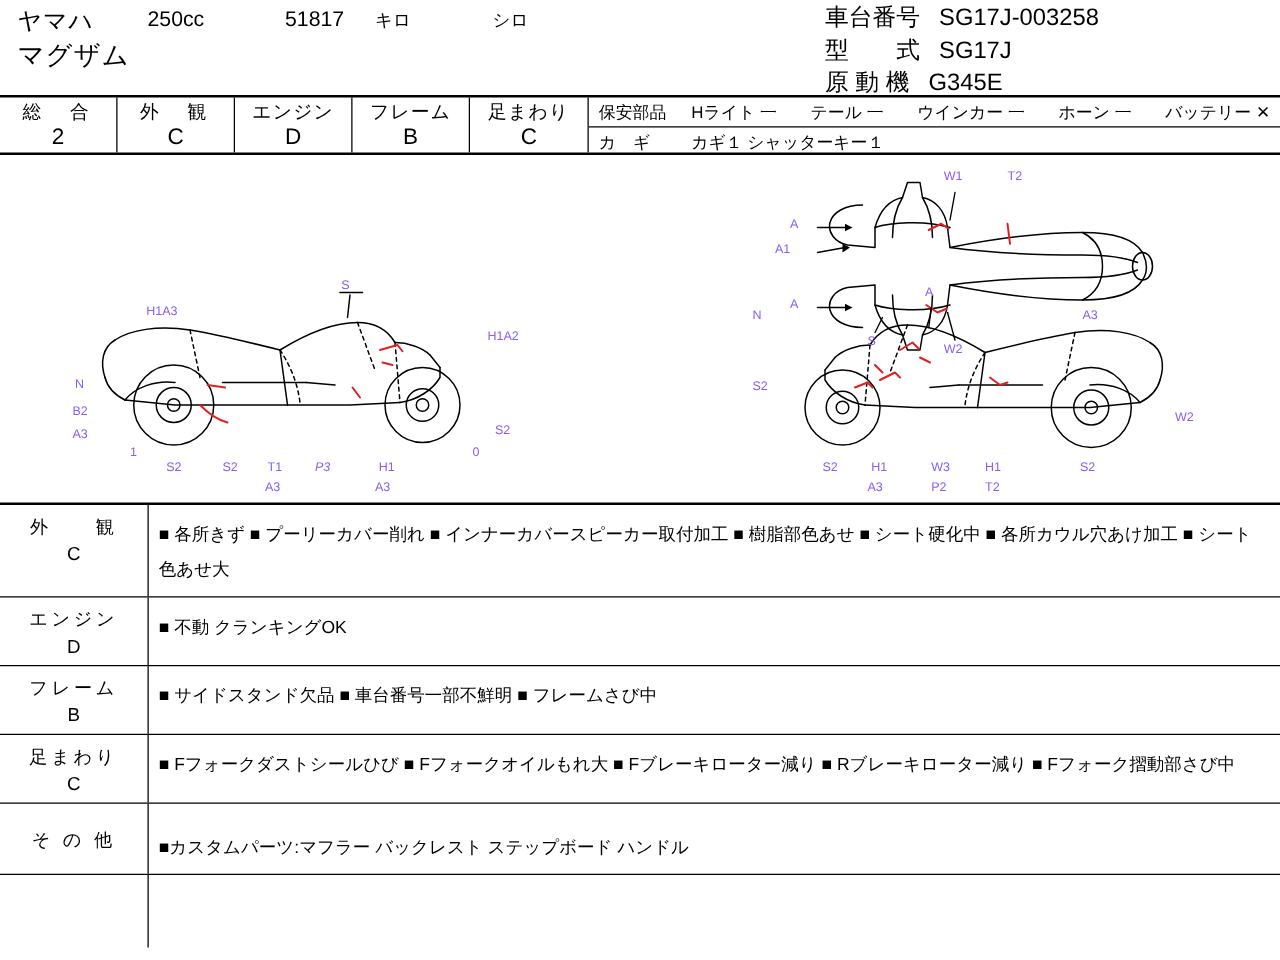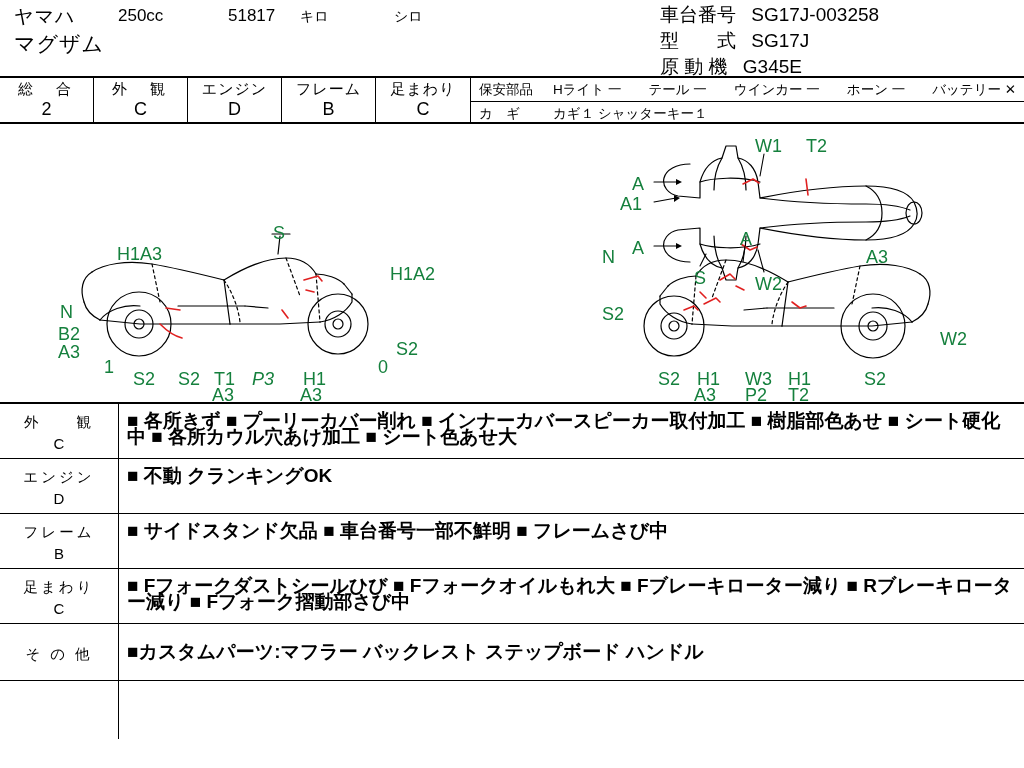--- a/index.html
+++ b/index.html
@@ -48,34 +48,33 @@
     position:absolute;left:470px;top:0;right:0;height:44px;box-sizing:border-box;
     border-left:1.5px solid #000;
   }
   .equip .line1{font-size:13.5px;padding:3px 0 0 8px;white-space:nowrap;}
   .equip .line2{font-size:13.5px;padding:3px 0 0 8px;white-space:nowrap;border-top:1.5px solid #000;margin-top:2px;}
   .equip .lbl{display:inline-block;width:74px;}
 
   
   .diagram{position:relative;height:278px;border-bottom:2px solid #000;overflow:hidden;}
   .diagram svg{position:absolute;left:0;top:0;}
-  .dlabel{position:absolute;font-size:18px;color:#15803d;white-space:nowrap;}
+  .dlabel{position:absolute;font-size:10px;color:#8b5cf6;white-space:nowrap;}
 
   
   .rows{position:relative;}
   .crow{display:flex;border-bottom:1.5px solid #000;min-height:44px;}
   .crow .cat{
     width:118px;flex:none;box-sizing:border-box;padding:8px 0 4px 0;
     text-align:center;font-size:14.5px;line-height:21px;letter-spacing:3px;
   }
   .crow .cat .g{letter-spacing:0;font-size:15px;}
   .crow .txt{
-    flex:1;box-sizing:border-box;padding:9px 10px 8px 8px;font-size:19px;line-height:16px;
+    flex:1;box-sizing:border-box;padding:9px 10px 8px 8px;font-size:14px;line-height:28px;
     border-left:1.5px solid #000;
-    font-weight:bold;
   }
   .crow.other .cat{letter-spacing:3px;}
   .blank{height:58px;border-bottom:none;}
 </style>
 </head>
 <body>
 
 <div class="sheet">
 
   <div class="header">

